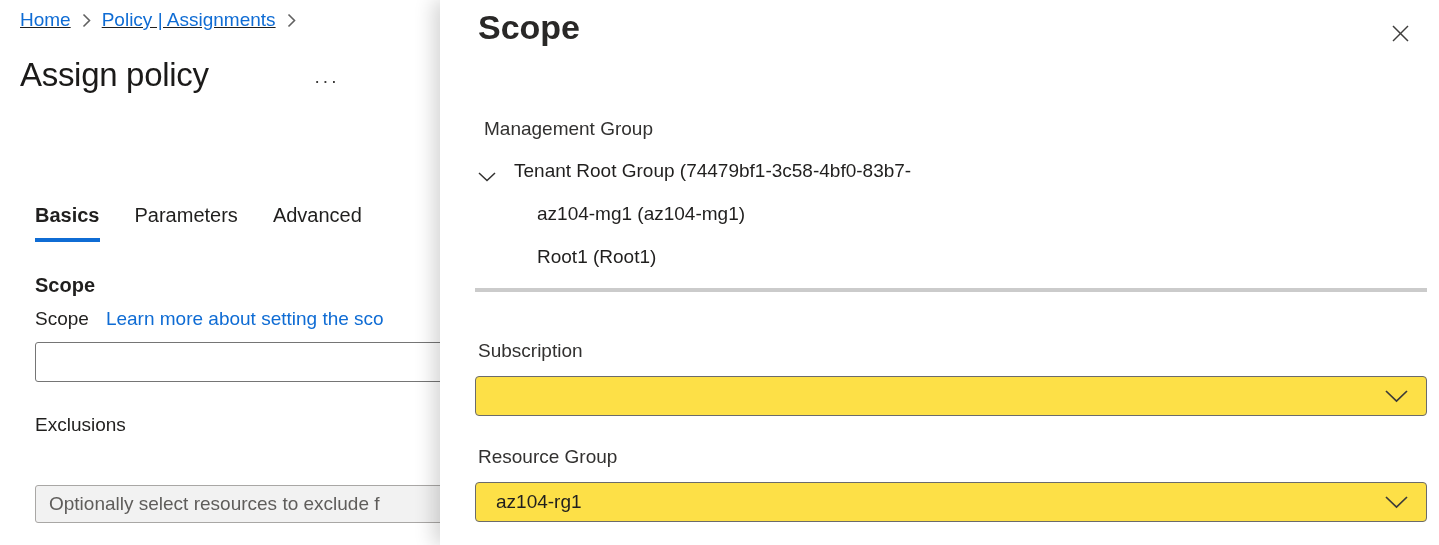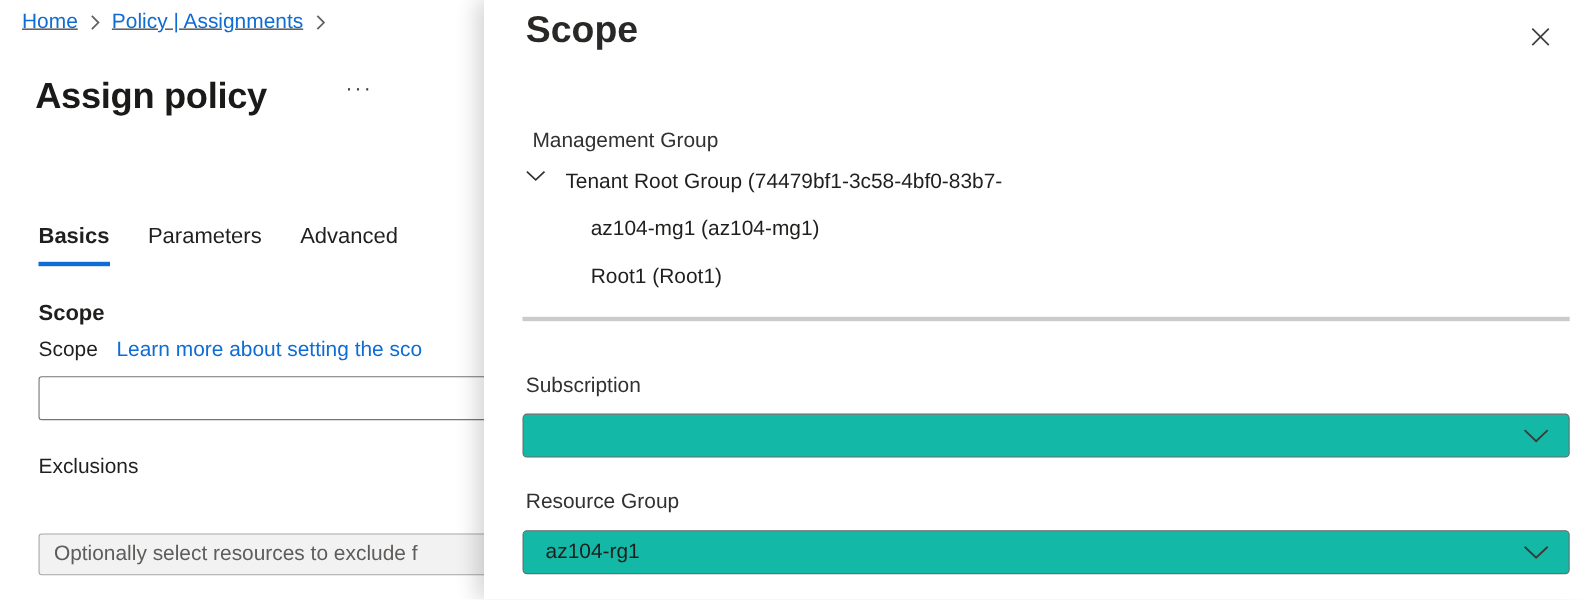--- a/index.html
+++ b/index.html
@@ -18,21 +18,21 @@
     font-family:"Liberation Sans",sans-serif;
     -webkit-font-smoothing:antialiased;
   }
   a{cursor:pointer;}
 
   
   .breadcrumb{position:absolute;left:20px;top:9px;display:flex;align-items:center;gap:11px;font-size:19px;white-space:nowrap;text-decoration:underline;}
   .breadcrumb a{color:var(--accent-blue);text-decoration:none;}
   .crumb-sep{display:flex;align-items:center;}
 
-  .page-title{position:absolute;left:20px;top:56px;margin:12px;font-size:33px;font-weight:700;letter-spacing:-0.3px;color:#1b1a19;}
+  .page-title{position:absolute;left:20px;top:56px;margin:0;font-size:33px;font-weight:400;letter-spacing:-0.3px;color:#1b1a19;}
   .more-btn{position:absolute;left:310px;top:66px;border:none;background:none;padding:4px;font-size:19px;letter-spacing:2px;color:#3b3a39;cursor:pointer;font-family:inherit;}
 
   .tabs{position:absolute;left:35px;top:204px;display:flex;gap:35px;font-size:20px;}
   .tab{padding-bottom:11px;cursor:pointer;color:var(--text-primary);border-bottom:4px solid transparent;}
   .tab.active{font-weight:700;border-bottom-color:var(--accent-blue);}
 
   .section-heading{position:absolute;left:35px;top:274px;margin:0;font-size:20px;font-weight:700;}
   .scope-row{position:absolute;left:35px;top:308px;font-size:19px;display:flex;gap:17px;white-space:nowrap;}
   .scope-row a{color:var(--accent-blue);text-decoration:none;}
 
@@ -41,31 +41,31 @@
   .exclusions-input{position:absolute;left:35px;top:449px;width:440px;height:38px;border:1px solid #a9a7a5;border-radius:3px;padding:0 13px;font-size:19px;font-family:inherit;background:var(--disabled-bg);color:#5f5d5b;margin-top:36px;}
   .exclusions-input::placeholder{color:#5f5d5b;opacity:1;}
 
   
   .panel{position:absolute;left:440px;top:0;width:999px;height:545px;background:#fff;box-shadow:-7px 0 18px rgba(0,0,0,0.16);}
   .panel-title{position:absolute;left:38px;top:8px;margin:0;font-size:34px;font-weight:600;color:#292827;}
   .close-btn{position:absolute;right:22px;top:16px;width:34px;height:34px;border:none;background:none;cursor:pointer;display:flex;align-items:center;justify-content:center;padding:0;}
 
   .mg-label{position:absolute;left:44px;top:118px;font-size:19px;color:var(--text-secondary);}
   .tree{position:absolute;left:38px;top:155px;font-size:19px;color:var(--text-primary);}
-  .tree-row{display:flex;align-items:flex-start;height:27px;margin-bottom:16px;cursor:pointer;white-space:nowrap;}
+  .tree-row{display:flex;align-items:flex-end;height:27px;margin-bottom:16px;cursor:pointer;white-space:nowrap;}
   .tree-row .twisty{width:22px;margin-right:14px;display:flex;align-items:center;cursor:pointer;}
   .tree-row.child{padding-left:59px;}
 
   .divider{position:absolute;left:35px;top:288px;width:952px;height:4px;background:var(--divider);}
 
   .fld-label{position:absolute;left:38px;font-size:19px;color:var(--text-secondary);}
   .lbl-sub{top:340px;}
   .lbl-rg{top:446px;}
 
-  .dropdown{position:absolute;left:35px;width:952px;height:40px;border:1px solid #6b6b6b;border-radius:4px;background:#14b8a6;display:flex;align-items:center;padding:0 18px 0 20px;font-size:19px;color:var(--text-primary);cursor:pointer;}
+  .dropdown{position:absolute;left:35px;width:952px;height:40px;border:1px solid #6b6b6b;border-radius:4px;background:#fde047;display:flex;align-items:center;padding:0 18px 0 20px;font-size:19px;color:var(--text-primary);cursor:pointer;}
   .dd-sub{top:376px;}
   .dd-rg{top:482px;}
   .dd-value{flex:1;white-space:nowrap;overflow:hidden;}
   .dd-chevron{display:flex;align-items:center;}
 </style>
 </head>
 <body>
 
 <nav class="breadcrumb">
   <a>Home</a>

